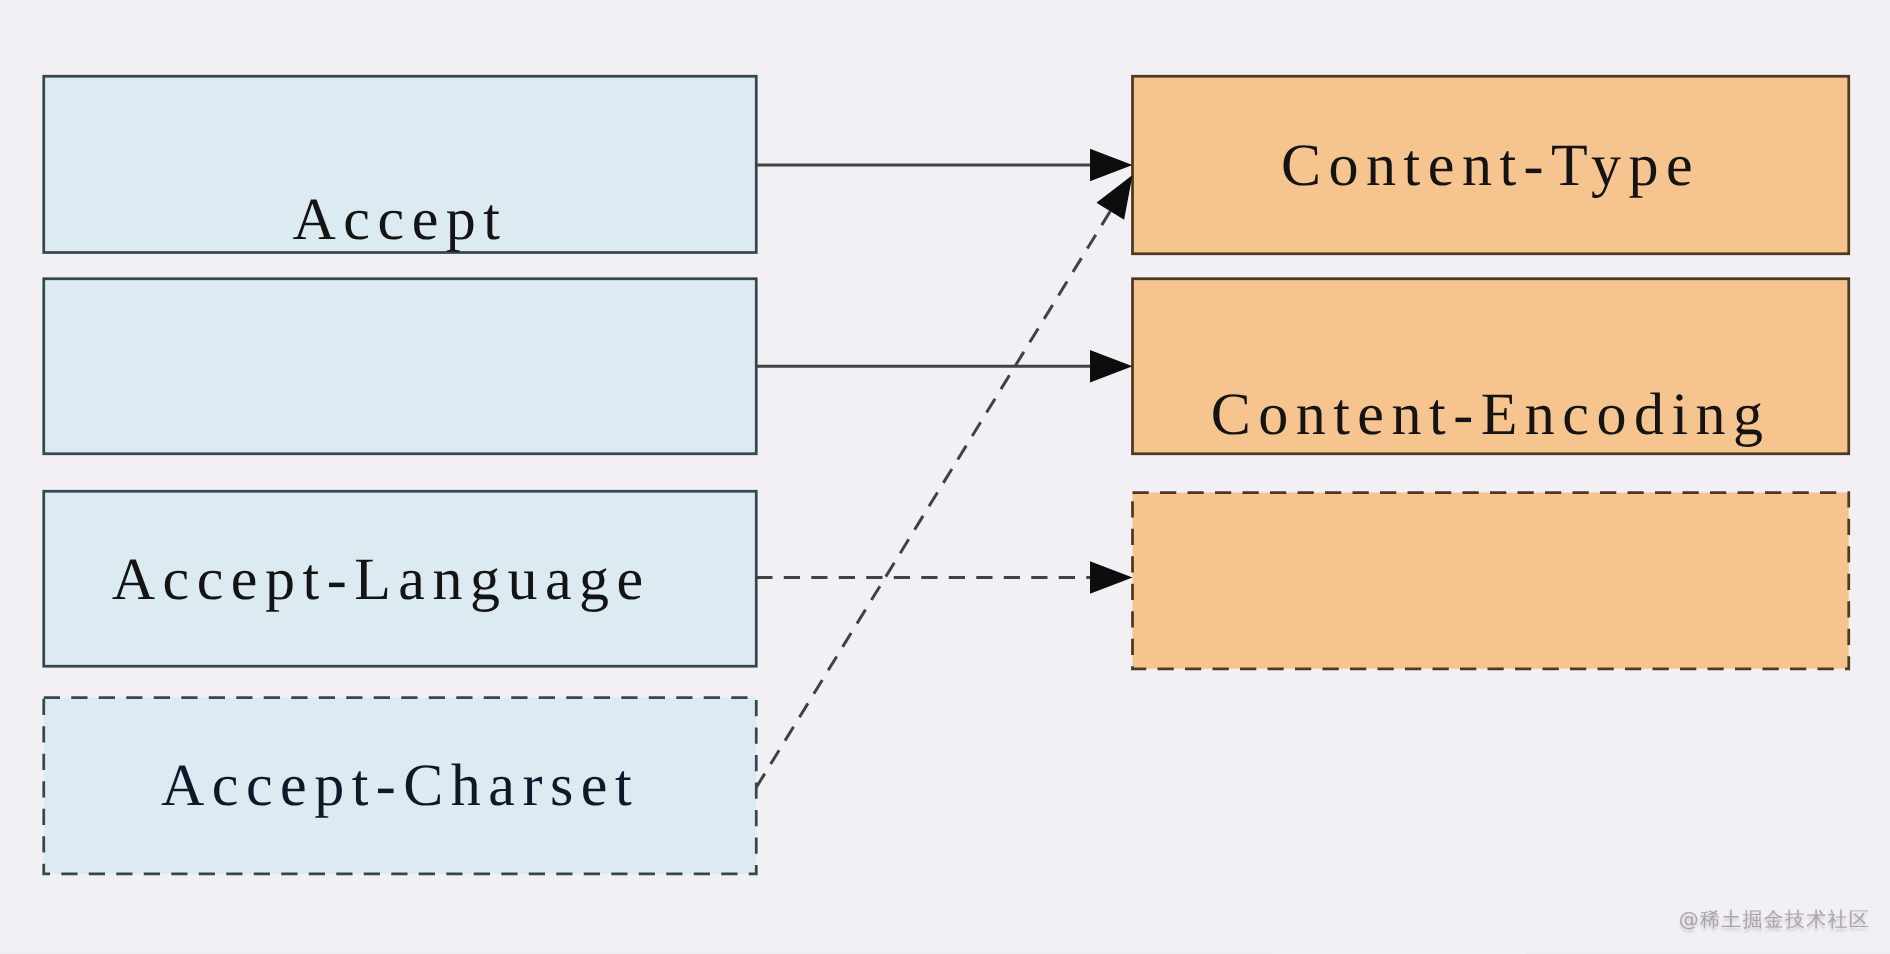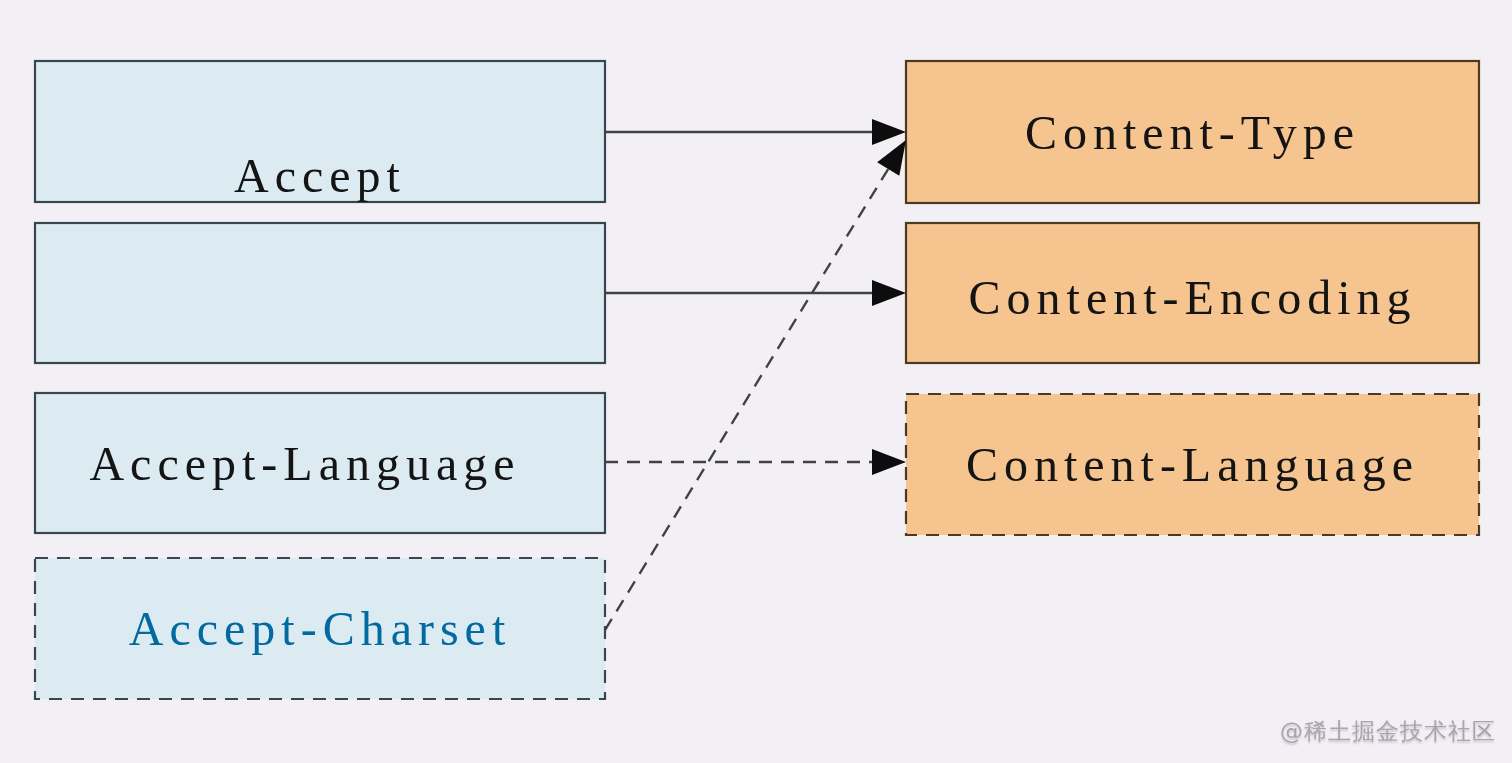--- a/index.html
+++ b/index.html
@@ -30,21 +30,21 @@
     font-size: 48px;
     letter-spacing: 6px;
     color: #141414;
     white-space: nowrap;
     pointer-events: none;
   }
   .watermark {
     position: absolute;
     right: 16px;
     bottom: 16px;
-    font-size: 23px;
+    font-size: 16px;
     letter-spacing: 1px;
     color: #aaa4ae;
     text-shadow: 0 2px 2px rgba(170,164,174,0.55);
     font-family: "DejaVu Sans", sans-serif;
   }
 </style>
 </head>
 <body>
 
 <div class="stage" style="background: rgb(242, 240, 245);">
@@ -61,17 +61,16 @@
       <line x1="605" y1="293" x2="872" y2="293" stroke="#424242" stroke-width="2.4"></line>
       <polygon points="906,293 872,306 872,280" fill="#0d0d0d"></polygon>
       <line x1="605" y1="462" x2="872" y2="462" stroke="#424242" stroke-width="2.4" stroke-dasharray="13 9"></line>
       <polygon points="906,462 872,475 872,449" fill="#0d0d0d"></polygon>
       <line x1="605" y1="630" x2="888.2037844002568" y2="168.9705835344657" stroke="#424242" stroke-width="2.4" stroke-dasharray="13 9"></line>
       <polygon points="906,140 899.2807722222584,175.7750189108381 877.1267965782553,162.1661481580933" fill="#0d0d0d"></polygon>
     </svg>
   <div class="watermark">@稀土掘金技术社区</div>
 <div class="node-label" style="left: 35px; top: 61px; width: 570px; height: 141px; color: rgb(20, 20, 20); margin-top: 44px;">Accept</div>
     <div class="node-label" style="left: 35px; top: 393px; width: 540px; height: 140px; color: rgb(20, 20, 20);">Accept-Language</div>
-    <div class="node-label" style="left: 35px; top: 558px; width: 570px; height: 141px; color: #0369a1;">Accept-Charset</div>
+    <div class="node-label" style="left: 35px; top: 558px; width: 570px; height: 141px; color: #0f172a;">Accept-Charset</div>
     <div class="node-label" style="left: 906px; top: 61px; width: 573px; height: 142px; color: rgb(20, 20, 20);">Content-Type</div>
-    <div class="node-label" style="left: 906px; top: 207px; width: 573px; height: 180px; color: rgb(20, 20, 20);">Content-Encoding</div>
-    <div class="node-label" style="left: 906px; top: 394px; width: 573px; height: 141px; color: rgb(20, 20, 20);">Content-Language</div>
+    <div class="node-label" style="left: 906px; top: 241px; width: 573px; height: 180px; color: rgb(20, 20, 20);">Content-Encoding</div>
   </div>
 
 </body></html>

